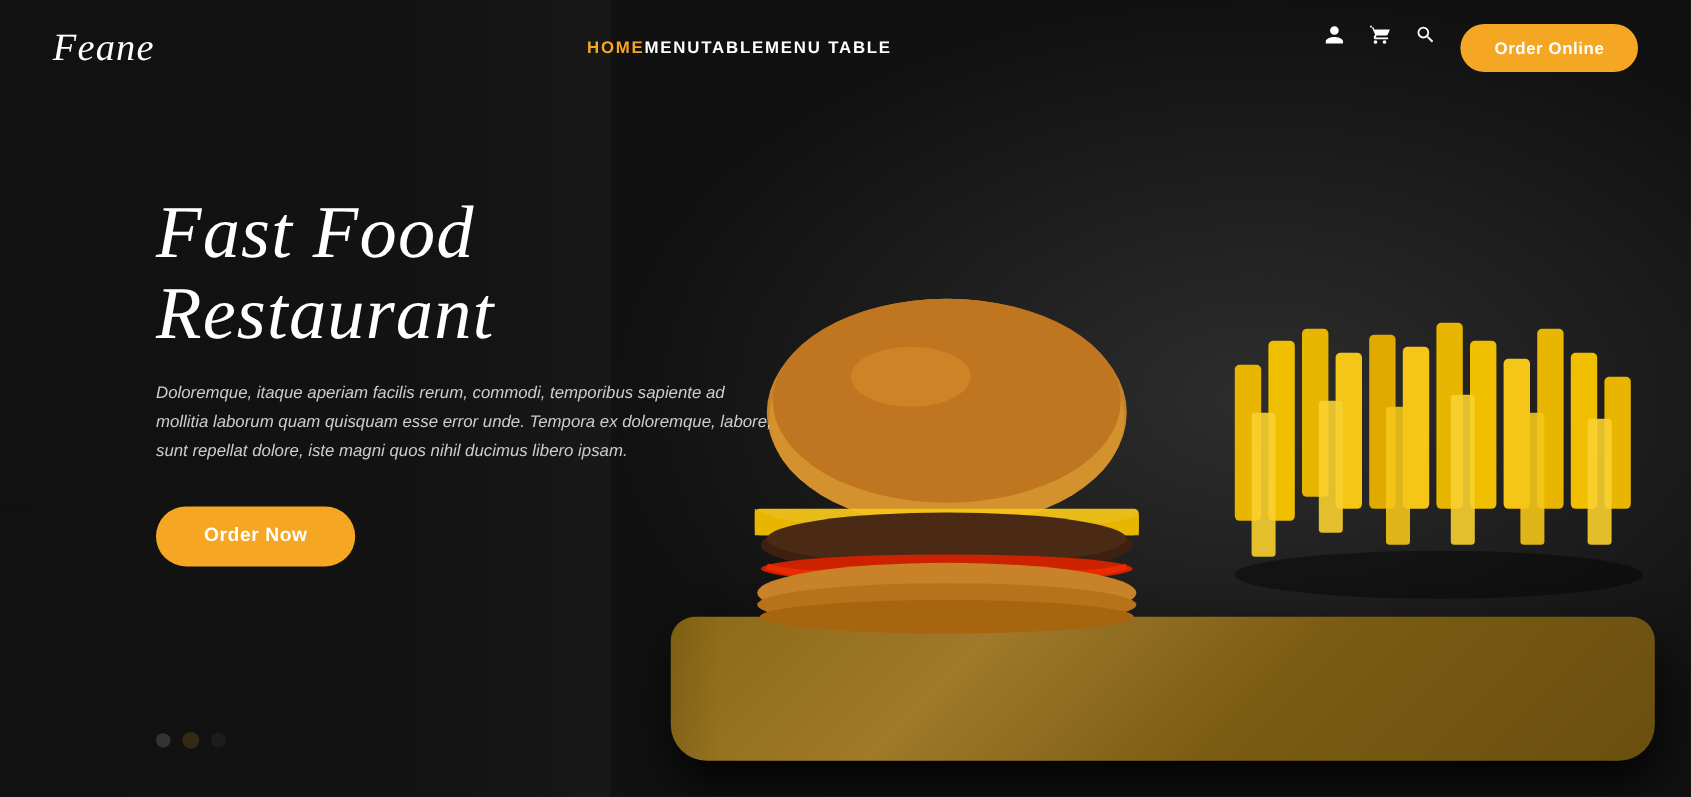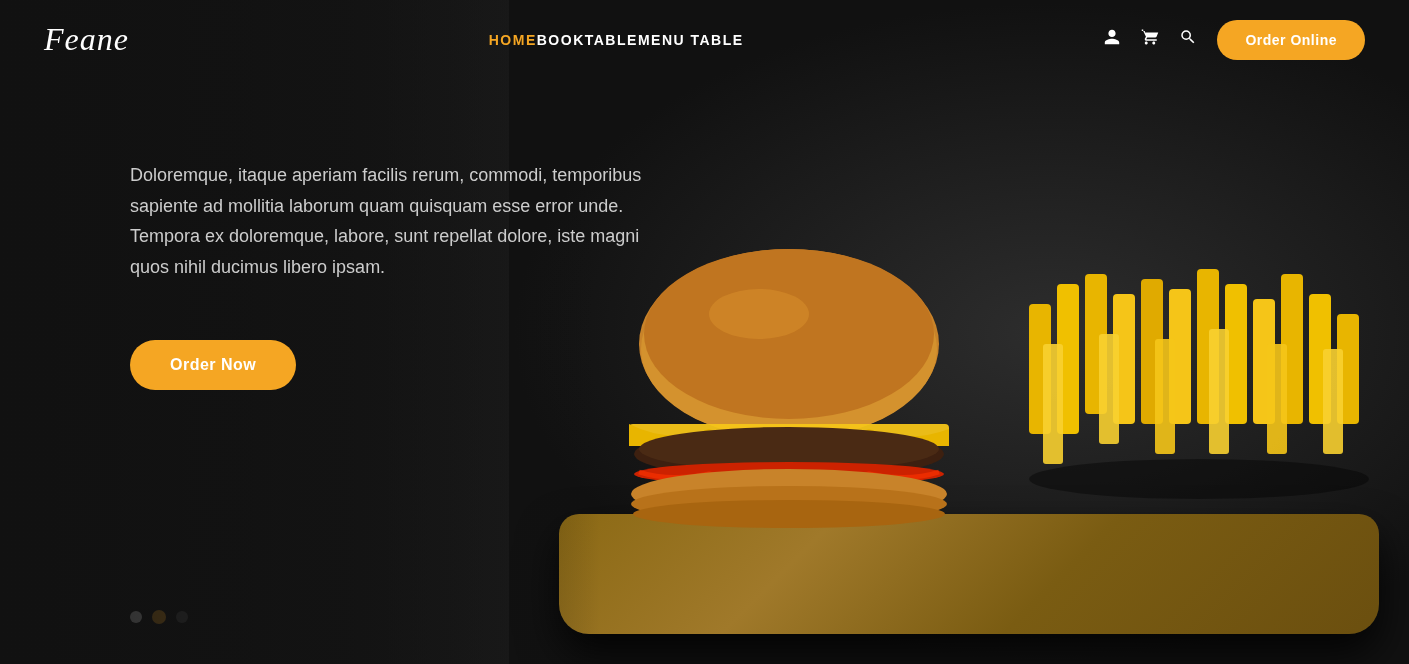--- a/index.html
+++ b/index.html
@@ -47,21 +47,21 @@
       letter-spacing: 1.5px;
       color: #ffffff;
     }
 
     .nav-links li a.active {
       color: #f5a623;
     }
 
     .nav-right {
       display: flex;
-      align-items: center;
+      align-items: flex-start;
       gap: 20px;
     }
 
     .nav-icon {
       color: #ffffff;
       font-size: 18px;
       cursor: pointer;
     }
 
     .order-btn {
@@ -141,25 +141,26 @@
       font-style: italic;
       font-size: 62px;
       color: #ffffff;
       font-weight: 400;
       line-height: 1.1;
       margin-bottom: 20px;
       letter-spacing: 1px;
     }
 
     .hero-description {
-      font-size: 18px;
+      font-size: 14px;
       color: #cccccc;
       line-height: 1.7;
-      margin-bottom: 48px;
+      margin-bottom: 24px;
       max-width: 520px;
+      font-style: italic;
     }
 
     .order-now-btn {
       background: #f5a623;
       color: #ffffff;
       border: none;
       border-radius: 30px;
       padding: 16px 40px;
       font-size: 16px;
       font-weight: 600;
@@ -273,21 +274,21 @@
   <div class="hero-overlay"></div>
 
   <nav class="navbar">
     <div class="logo">Feane</div>
 
     <ul class="nav-links">
       <li>
         <a href="#" class="active">HOME</a>
       </li>
       <li>
-        <a href="#">BOOK</a>
+        <a href="#">MENU</a>
       </li>
       <li>
         <a href="#">TABLE</a>
       </li>
       <li>
         <a href="#">MENU TABLE</a>
       </li>
     </ul>
 
     <div class="nav-right">
@@ -298,20 +299,21 @@
             <path d="M7 18c-1.1 0-2 .9-2 2s.9 2 2 2 2-.9 2-2-.9-2-2-2zm10 0c-1.1 0-2 .9-2 2s.9 2 2 2 2-.9 2-2-.9-2-2-2zM5.2 4H3V2H1v2h2l3.6 7.6L5.2 14c-.1.3-.2.6-.2.9 0 1.1.9 2 2 2h14v-2H7.4c-.1 0-.2-.1-.2-.2l.1-.3 1-1.7H19c.7 0 1.4-.4 1.7-1L23 6H5.2z"></path>
           </svg></span>
       <span class="nav-icon"><svg width="18" height="18" viewBox="0 0 24 24" fill="white">
             <path d="M15.5 14h-.79l-.28-.27A6.47 6.47 0 0 0 16 9.5 6.5 6.5 0 1 0 9.5 16c1.61 0 3.09-.59 4.23-1.57l.27.28v.79l5 4.99L20.49 19l-4.99-5zm-6 0C7.01 14 5 11.99 5 9.5S7.01 5 9.5 5 14 7.01 14 9.5 11.99 14 9.5 14z"></path>
           </svg></span>
       <button class="order-btn">Order Online</button>
     </div>
   </nav>
 
   <div class="hero-content">
+    <h1 class="hero-title">Fast Food Restaurant</h1>
     <p class="hero-description">Doloremque, itaque aperiam facilis rerum, commodi, temporibus sapiente ad mollitia laborum quam quisquam esse error unde. Tempora ex doloremque, labore, sunt repellat dolore, iste magni quos nihil ducimus libero ipsam.</p>
     <button class="order-now-btn">Order Now</button>
   </div>
 
   <div class="dots">
     <div class="dot dot-inactive"></div>
     <div class="dot dot-active"></div>
     <div class="dot dot-dark"></div>
   </div>
 

